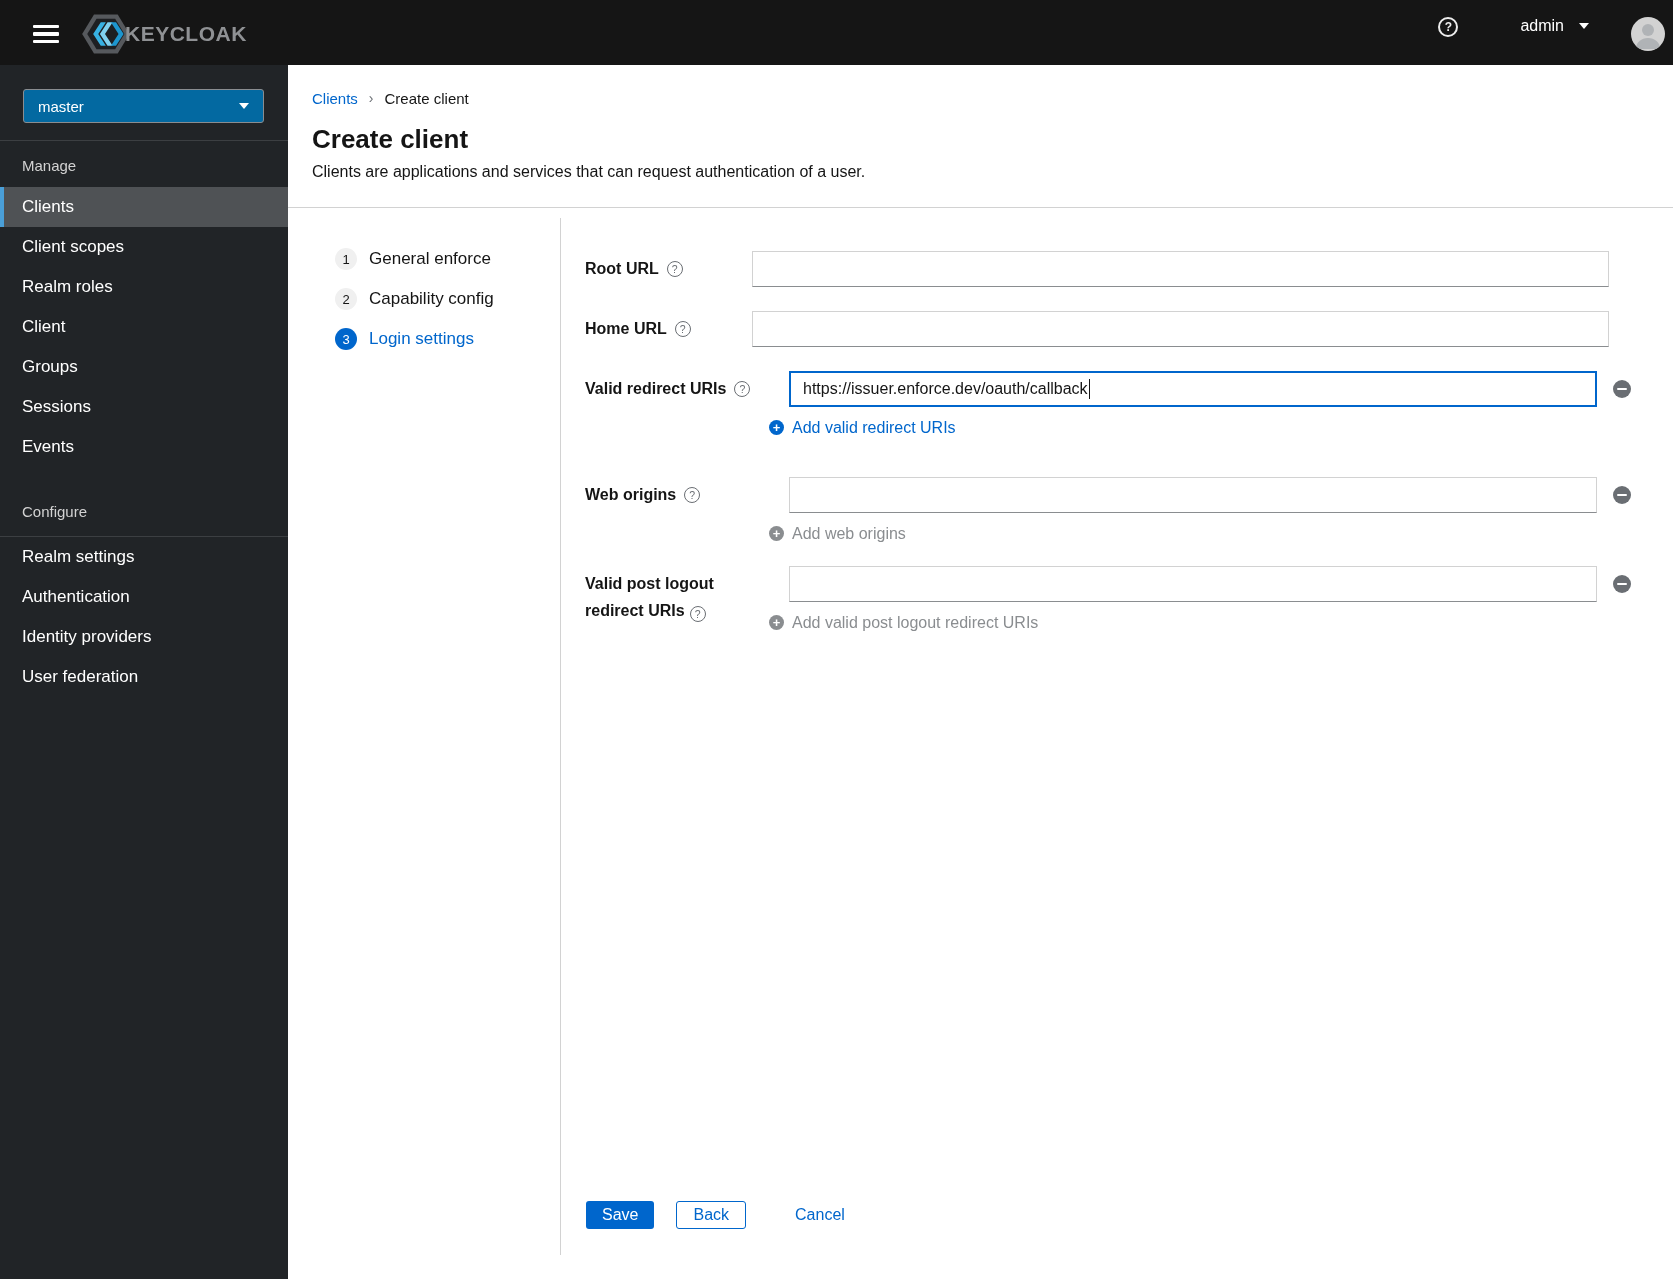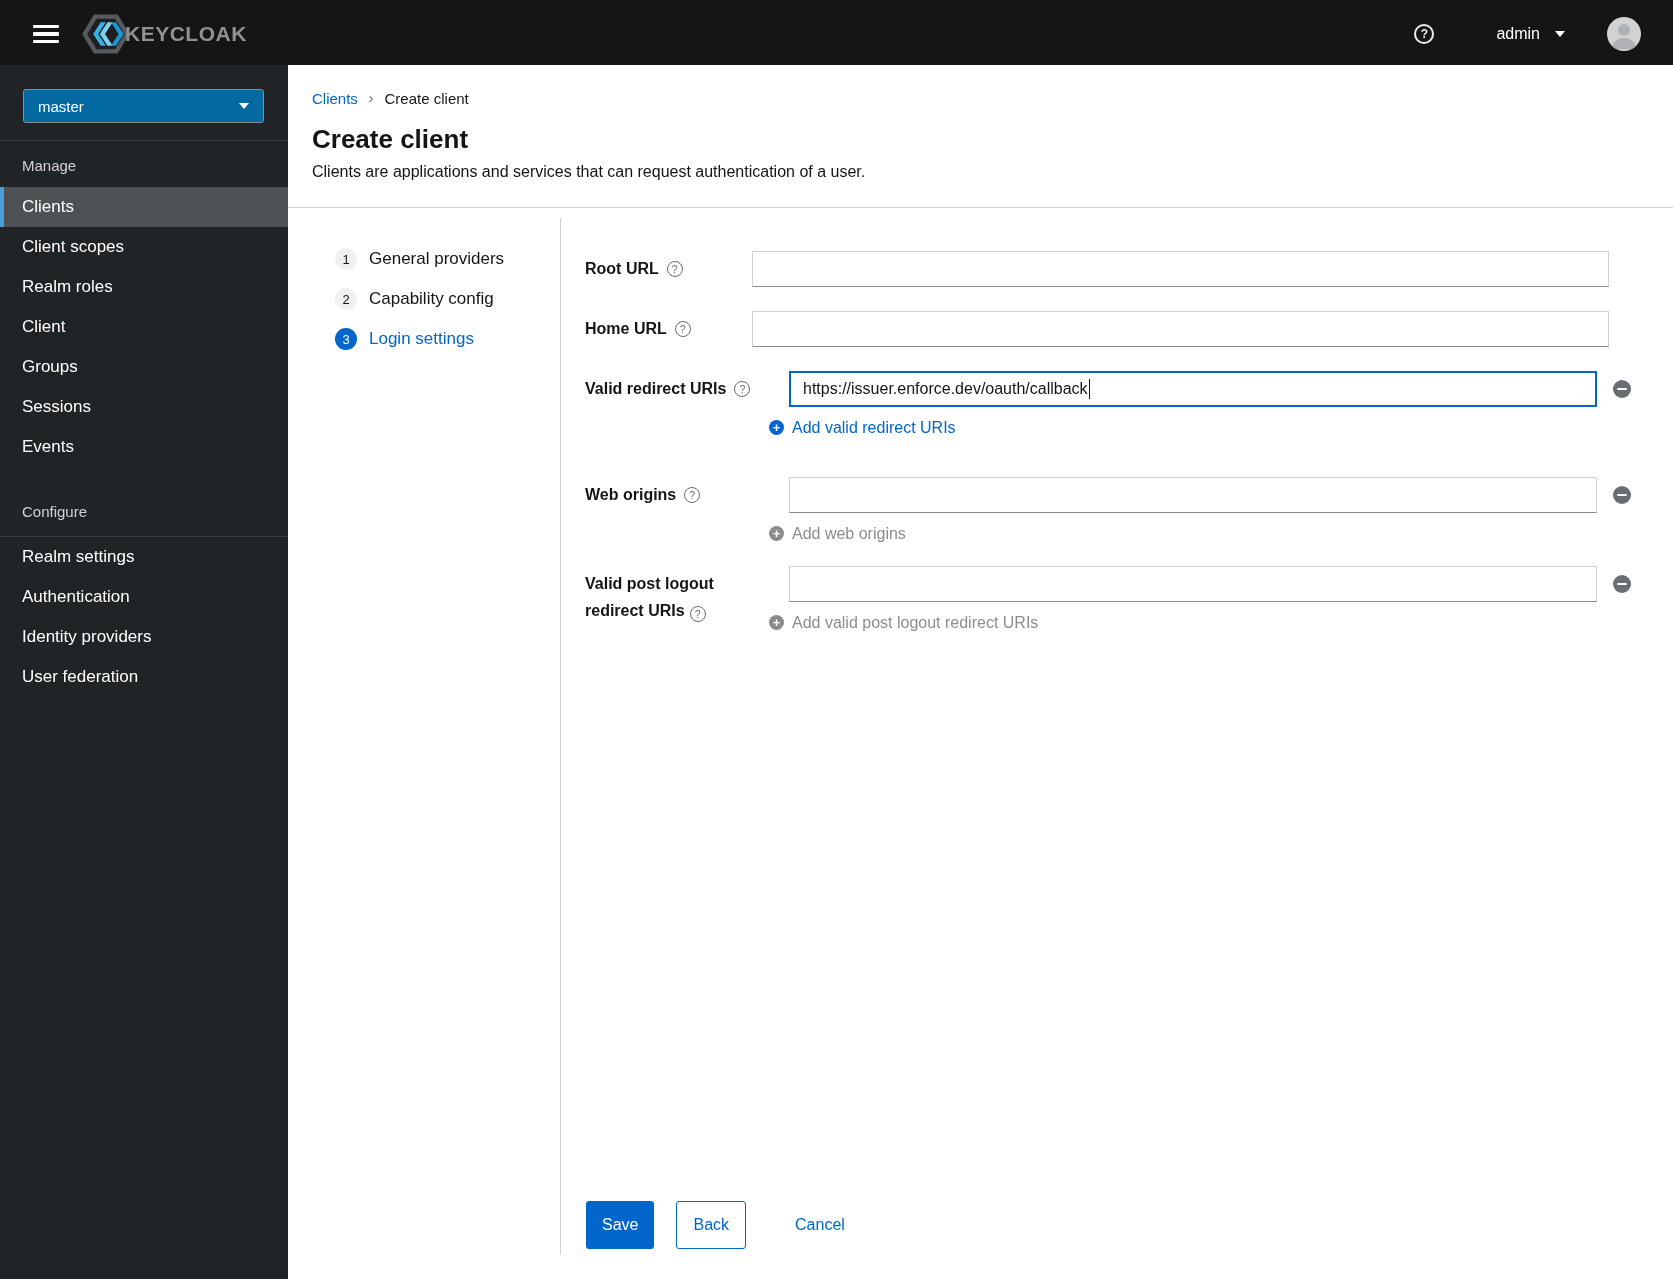--- a/index.html
+++ b/index.html
@@ -7,21 +7,21 @@
   body { position:relative; }
 
   
   .masthead { position:absolute; top:0; left:0; width:1673px; height:68px; background:#151515;
               display:flex; align-items:center; }
   .hamburger { margin-left:33px; width:26px; height:18px; background:none; border:none; cursor:pointer;
                display:flex; flex-direction:column; justify-content:space-between; }
   .hamburger .bar { display:block; width:26px; height:3.2px; background:#fff; border-radius:1px; }
   .brand { margin-left:20px; display:flex; align-items:center; }
   .brand-text { font-size:21px; font-weight:bold; color:#8f9194; letter-spacing:0.5px; margin-left:-6px; }
-  .mast-right { margin-left:auto; display:flex; align-items:center; padding-right:32px; }
+  .mast-right { margin-left:auto; display:flex; align-items:flex-start; padding-right:8px; }
   .help-circle { width:20px; height:20px; border:2px solid #ededed; border-radius:50%; color:#ededed;
                  background:none; cursor:pointer; display:flex; align-items:center; justify-content:center; }
   .help-circle::before { content:"?"; font-size:12px; font-weight:bold; line-height:1; }
   .user-menu { display:flex; align-items:center; gap:15px; margin-left:62px; cursor:pointer; }
   .user-name { color:#fff; font-size:16px; }
   .caret-down { width:0; height:0; border-left:5px solid transparent; border-right:5px solid transparent;
                 border-top:6px solid #fff; }
   .avatar { width:34px; height:34px; border-radius:50%; background:#d2d2d2; margin-left:42px;
             overflow:hidden; cursor:pointer; flex-shrink:0; }
 
@@ -87,21 +87,21 @@
               cursor:pointer; font-size:16px; color:#0066cc; height:17px; padding:0; }
   .plus-icon { width:15px; height:15px; border-radius:50%; background:#0066cc; color:#fff;
                display:flex; align-items:center; justify-content:center; margin-right:8px; flex-shrink:0; }
   .plus-icon::before { content:"+"; font-size:13px; font-weight:bold; line-height:1; margin-top:-1px; }
   .add-link.disabled { color:#8a8d90; }
   .add-link.disabled .plus-icon { background:#8a8d90; }
   .row-redirect { margin-bottom:41px; }
 
   
   .actions { position:absolute; top:993px; left:26px; display:flex; align-items:center; }
-  .btn { height:48px; font-size:16px; border-radius:3px; padding:0 16px; cursor:pointer; }
+  .btn { height:28px; font-size:16px; border-radius:3px; padding:0 16px; cursor:pointer; }
   .btn-primary { background:#0066cc; color:#fff; border:none; }
   .btn-secondary { background:#fff; color:#0066cc; border:1px solid #0066cc; margin-left:22px; }
   .btn-link { background:none; border:none; color:#0066cc; margin-left:33px; padding:0 16px; }
 </style>
 </head>
 <body>
 
 <header class="masthead">
   <button class="hamburger">
     <span class="bar"></span>
@@ -163,21 +163,21 @@
       <span class="breadcrumb-current">Create client</span>
     </div>
     <h1 class="page-title">Create client</h1>
     <p class="page-subtitle">Clients are applications and services that can request authentication of a user.</p>
   </div>
 
   <div class="wizard-body">
     <div class="step-nav">
       <button class="step">
         <span class="step-circle">1</span>
-        <span class="step-label">General providers</span>
+        <span class="step-label">General enforce</span>
       </button>
       <button class="step">
         <span class="step-circle">2</span>
         <span class="step-label">Capability config</span>
       </button>
       <button class="step current">
         <span class="step-circle">3</span>
         <span class="step-label">Login settings</span>
       </button>
     </div>

